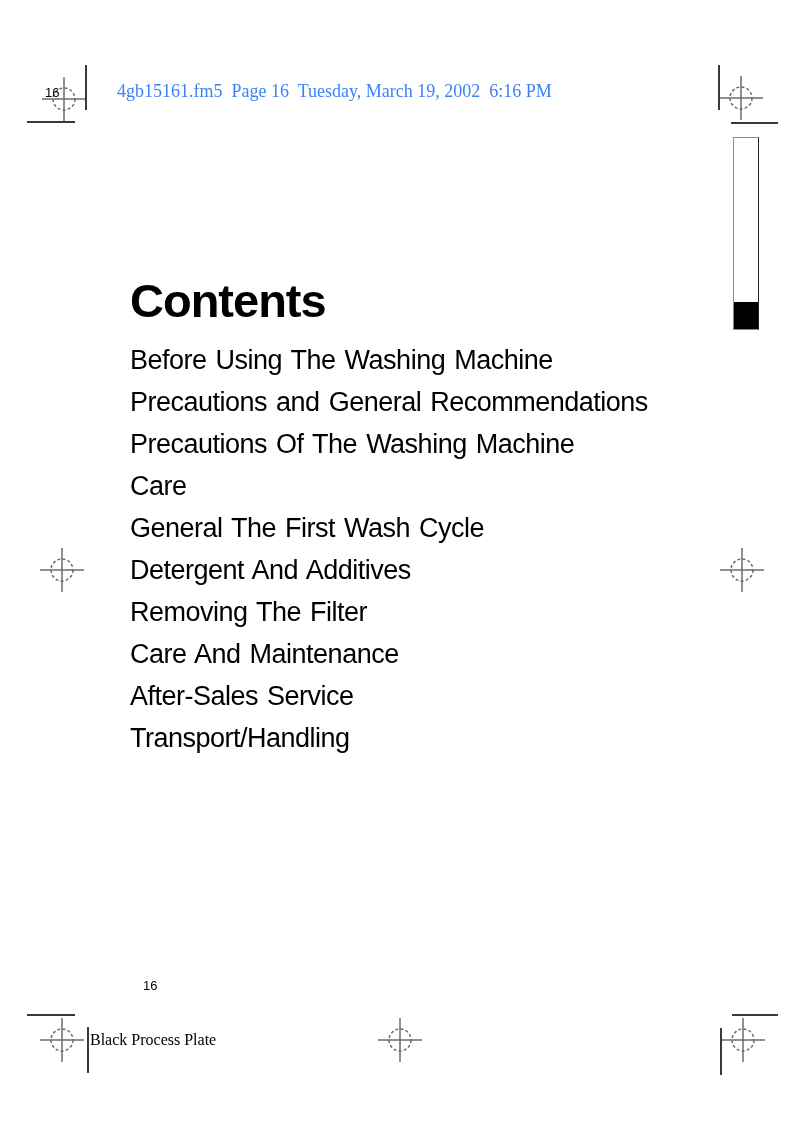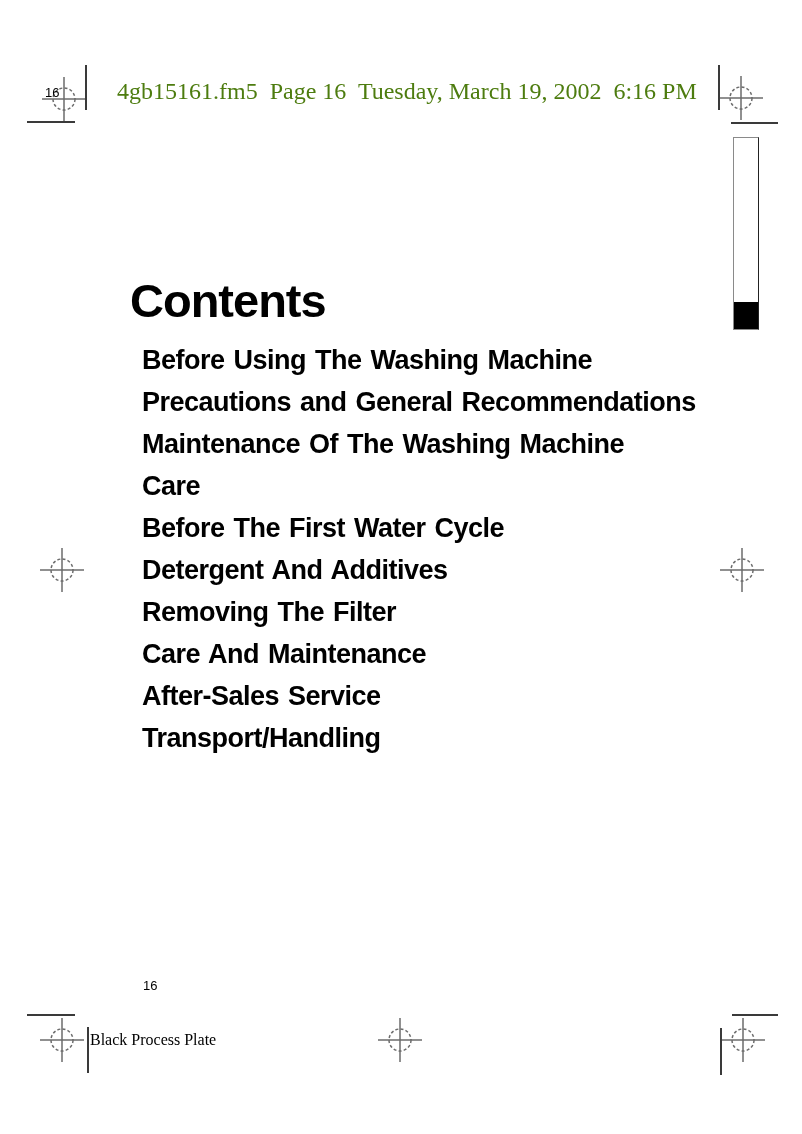--- a/index.html
+++ b/index.html
@@ -13,23 +13,23 @@
     background: #ffffff;
     overflow: hidden;
   }
 
   
   .slug-line {
     position: absolute;
     left: 117px;
     top: 81px;
     font-family: "Liberation Serif", serif;
-    font-size: 24px;
+    font-size: 18px;
     line-height: 20px;
-    color: #4d7c0f;
+    color: #3b82f6;
     white-space: pre;
   }
 
   
   .corner-num {
     position: absolute;
     left: 45px;
     top: 85px;
     font-size: 13px;
     line-height: 15px;
@@ -97,27 +97,26 @@
   }
 
   .toc {
     position: absolute;
     left: 130px;
     top: 339px;
     width: 600px;
   }
   .toc-item {
     font-size: 27px;
-    font-weight: bold;
+    font-weight: normal;
     line-height: 42px;
     letter-spacing: -0.5px;
     word-spacing: 2px;
     color: #000;
     white-space: nowrap;
-    margin-left: 12px;
   }
 
   
   .page-num {
     position: absolute;
     left: 143px;
     top: 978px;
     font-size: 13px;
     line-height: 15px;
     color: #000;
@@ -204,23 +203,23 @@
   <div class="cal-bar">
     <div class="fill"></div>
   </div>
 
   <h1 class="doc-title">Contents</h1>
 
   <div class="toc">
 
   <div class="toc-item">Before Using The Washing Machine</div>
       <div class="toc-item">Precautions and General Recommendations</div>
-      <div class="toc-item">Maintenance Of The Washing Machine</div>
+      <div class="toc-item">Precautions Of The Washing Machine</div>
       <div class="toc-item">Care</div>
-      <div class="toc-item">Before The First Water Cycle</div>
+      <div class="toc-item">General The First Wash Cycle</div>
       <div class="toc-item">Detergent And Additives</div>
       <div class="toc-item">Removing The Filter</div>
       <div class="toc-item">Care And Maintenance</div>
       <div class="toc-item">After-Sales Service</div>
       <div class="toc-item">Transport/Handling</div>
     </div>
 
   <div class="page-num">16</div>
   <div class="plate-label">Black Process Plate</div>
 

